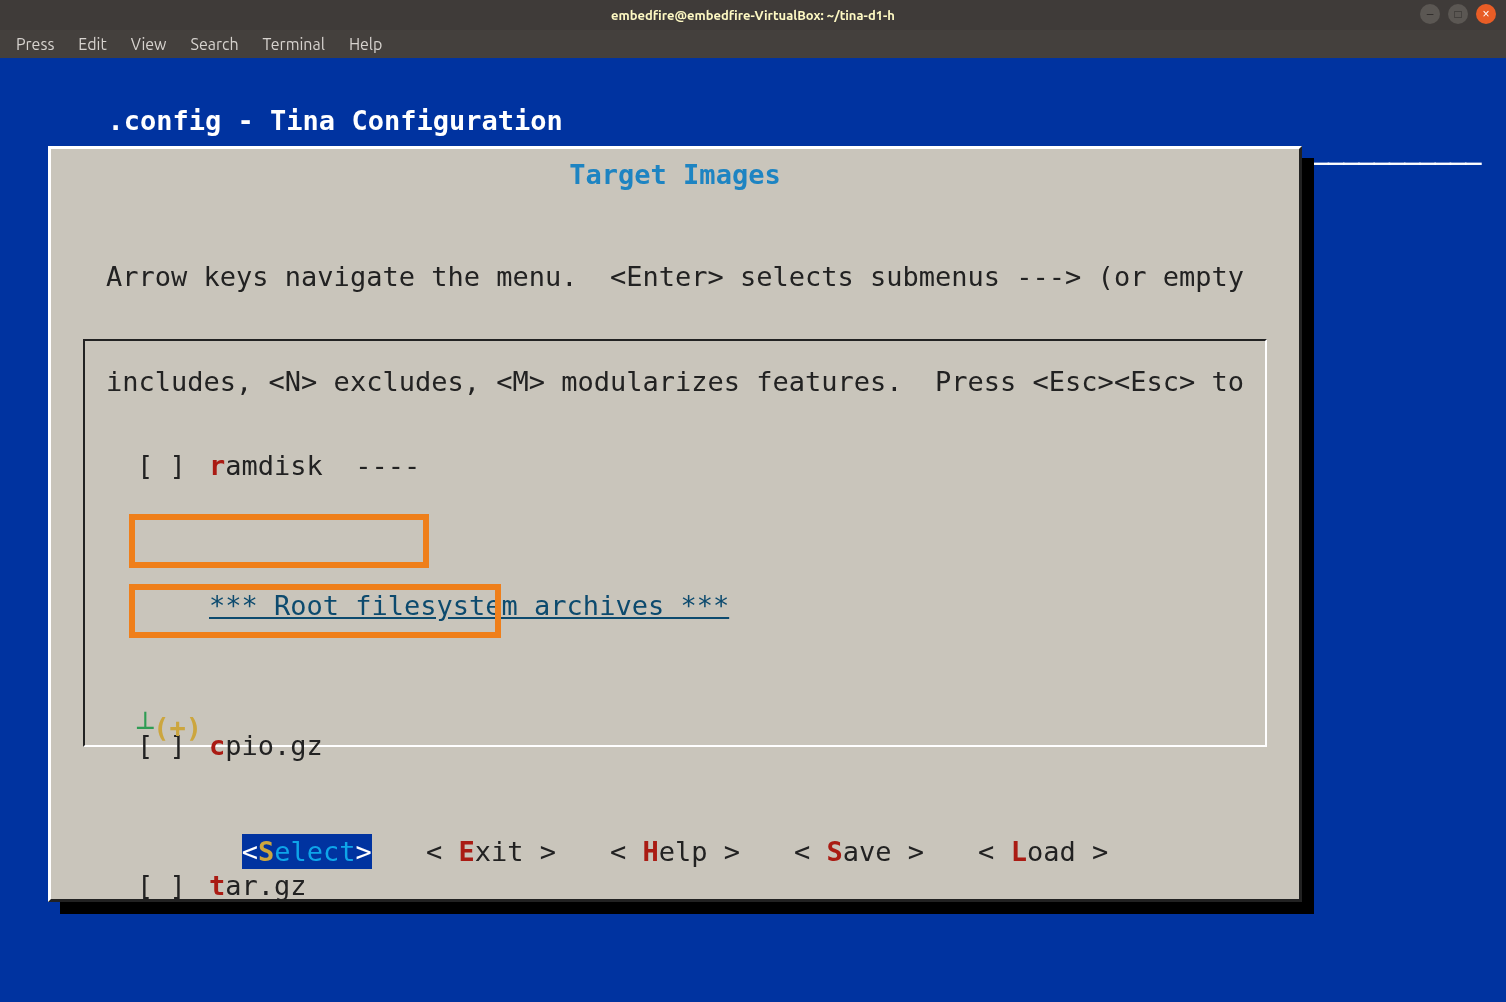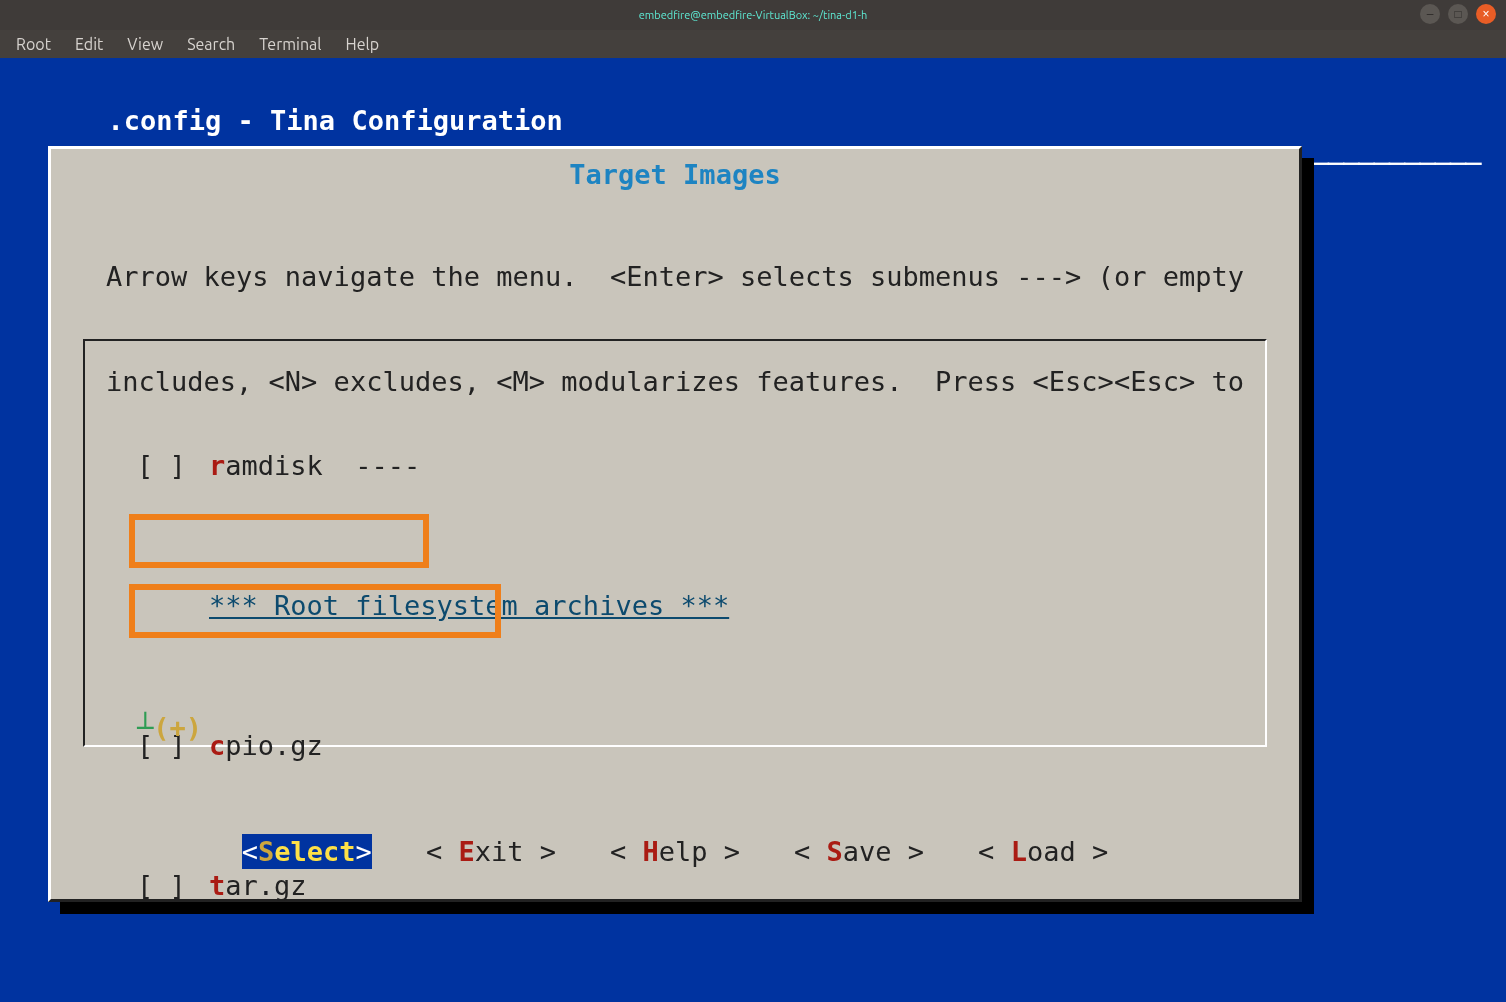--- a/index.html
+++ b/index.html
@@ -1,20 +1,20 @@
 <!DOCTYPE html>
 <html><head>
 <meta charset="utf-8">
 <style>
   * { margin: 0; padding: 0; box-sizing: border-box; }
   html, body { width: 1506px; height: 1002px; overflow: hidden; font-family: "DejaVu Sans Mono","Liberation Mono",monospace; }
 
   
   .titlebar { height: 30px; background: #3f3b39; display:flex; align-items:center; justify-content:center; position:relative; }
-  .titlebar .title { color:#5eead4; font-family:"Ubuntu","DejaVu Sans",sans-serif; font-size:11px; font-weight:400; }
+  .titlebar .title { color:#fef9c3; font-family:"Ubuntu","DejaVu Sans",sans-serif; font-size:13px; font-weight:700; }
   .win-controls { position:absolute; right:10px; top:4px; display:flex; gap:8px; }
   .win-btn { width:20px; height:20px; border-radius:10px; display:flex; align-items:center; justify-content:center; font-size:12px; font-family:sans-serif; }
   .win-btn.min,.win-btn.max { background:#5b5753; color:#2d2a28; }
   .win-btn.close { background:#e85d26; color:#fff; }
 
   .menubar { height:28px; background:#44403d; display:flex; align-items:center; padding:0 6px; gap:4px; font-family:"Ubuntu","DejaVu Sans",sans-serif; }
   .menubar .menu-item { color:#d7d3cf; font-size:16px; padding:3px 10px; }
 
   
   .terminal { width:100%; height:944px; background:#0033a0; position:relative; }
@@ -78,37 +78,37 @@
   .annot { position:absolute; border:6px solid #ef7f1a; background:transparent; pointer-events:none; }
 
   
   .button-row { position:absolute; bottom:20px; left:0; right:0; height:35px; display:flex; justify-content:center; gap:54px; color:#222; }
   .btn { display:inline-block; }
   .btn .lt,.btn .gt { color:#222; }
   .btn .hot { color:#aa1b13; font-weight:bold; }
   .btn.selected { background:#0033a0; }
   .btn.selected .lt,.btn.selected .gt { color:#fff; }
   .btn.selected .hot { color:#cca63e; }
-  .btn.selected .rest { color:#fde047;font-weight:bold; }
+  .btn.selected .rest { color:#0ea5e9; }
 
 </style>
 </head>
 <body>
 
 <div class="titlebar">
   <span class="title">embedfire@embedfire-VirtualBox: ~/tina-d1-h</span>
   <div class="win-controls">
     <div class="win-btn min">–</div>
     <div class="win-btn max">□</div>
     <div class="win-btn close">×</div>
   </div>
 </div>
 
 <div class="menubar">
-  <span class="menu-item">Root</span>
+  <span class="menu-item">Press</span>
   <span class="menu-item">Edit</span>
   <span class="menu-item">View</span>
   <span class="menu-item">Search</span>
   <span class="menu-item">Terminal</span>
   <span class="menu-item">Help</span>
 </div>
 
 <div class="terminal">
   <div class="term-inner">
 

